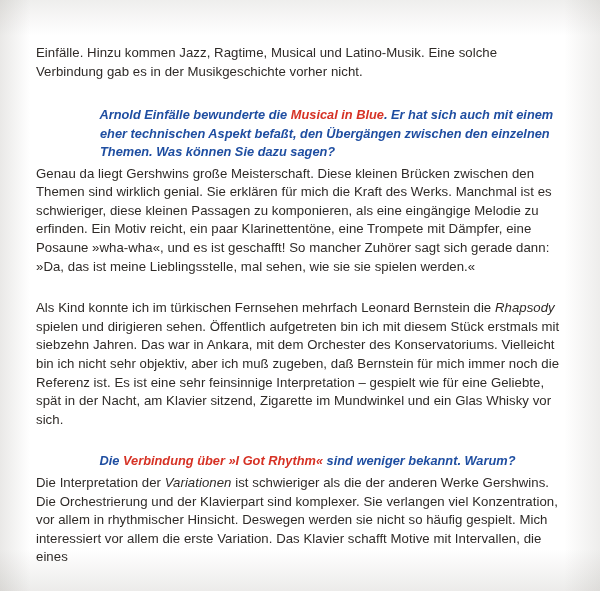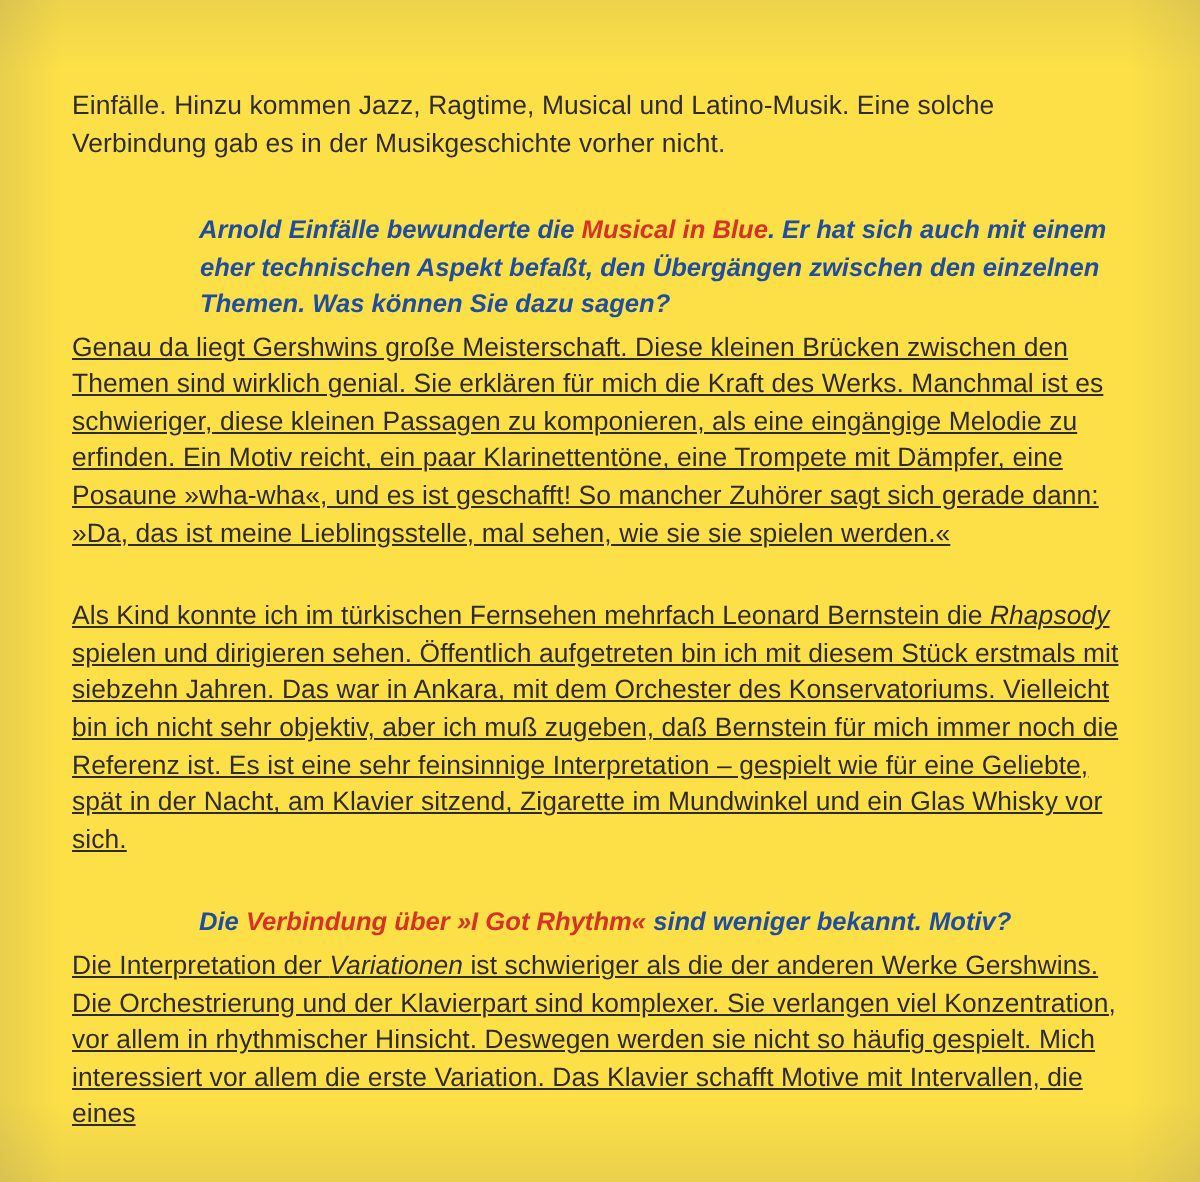--- a/index.html
+++ b/index.html
@@ -10,21 +10,21 @@
     width: 600px;
     height: 591px;
     background: #ece9e4;
     font-family: "Liberation Sans", sans-serif;
     overflow: hidden;
   }
   .page {
     position: relative;
     width: 600px;
     height: 591px;
-    background: #fde047;
+    background: #ffffff;
     box-sizing: border-box;
     padding: 44px 34px 20px 36px;
   }
   
   .page::before {
     content: "";
     position: absolute;
     inset: 0;
     pointer-events: none;
     background:
@@ -61,21 +61,20 @@
     text-indent: -0.5px;
     margin-bottom: 3px;
   }
   .question .accent {
     color: #d63225;
   }
   .answer {
     color: #2f2b28;
     font-size: 13.2px;
     line-height: 18.6px;
-    text-decoration: underline;
   }
   .answer .it {
     font-style: italic;
   }
   .q2 { padding-left: 110px; }
   .q3 { padding-left: 64px; }
 </style>
 </head>
 <body>
 
@@ -92,21 +91,21 @@
     </div>
 
     <div class="qa-block">
       <p class="body-text answer">
         <span>Als Kind konnte ich im türkischen Fernsehen mehrfach Leonard Bernstein die </span><span class="it">Rhapsody</span><span> spielen und dirigieren sehen. Öffentlich aufgetreten bin ich mit diesem Stück erstmals mit siebzehn Jahren. Das war in Ankara, mit dem Orchester des Konservatoriums. Vielleicht bin ich nicht sehr objektiv, aber ich muß zugeben, daß Bernstein für mich immer noch die Referenz ist. Es ist eine sehr feinsinnige Interpretation – gespielt wie für eine Geliebte, spät in der Nacht, am Klavier sitzend, Zigarette im Mundwinkel und ein Glas Whisky vor sich.</span>
       </p>
     </div>
 
     <div class="qa-block">
       <p class="question q3">
-        <span>Die </span><span class="accent">Verbindung über »I Got Rhythm«</span><span> sind weniger bekannt. Motiv?</span>
+        <span>Die </span><span class="accent">Verbindung über »I Got Rhythm«</span><span> sind weniger bekannt. Warum?</span>
       </p>
       <p class="body-text answer">
         <span>Die Interpretation der </span><span class="it">Variationen</span><span> ist schwieriger als die der anderen Werke Gershwins. Die Orchestrierung und der Klavierpart sind komplexer. Sie verlangen viel Konzentration, vor allem in rhythmischer Hinsicht. Deswegen werden sie nicht so häufig gespielt. Mich interessiert vor allem die erste Variation. Das Klavier schafft Motive mit Intervallen, die eines</span>
       </p>
     </div>
 
   </div>
 </div>
 
 </body></html>

